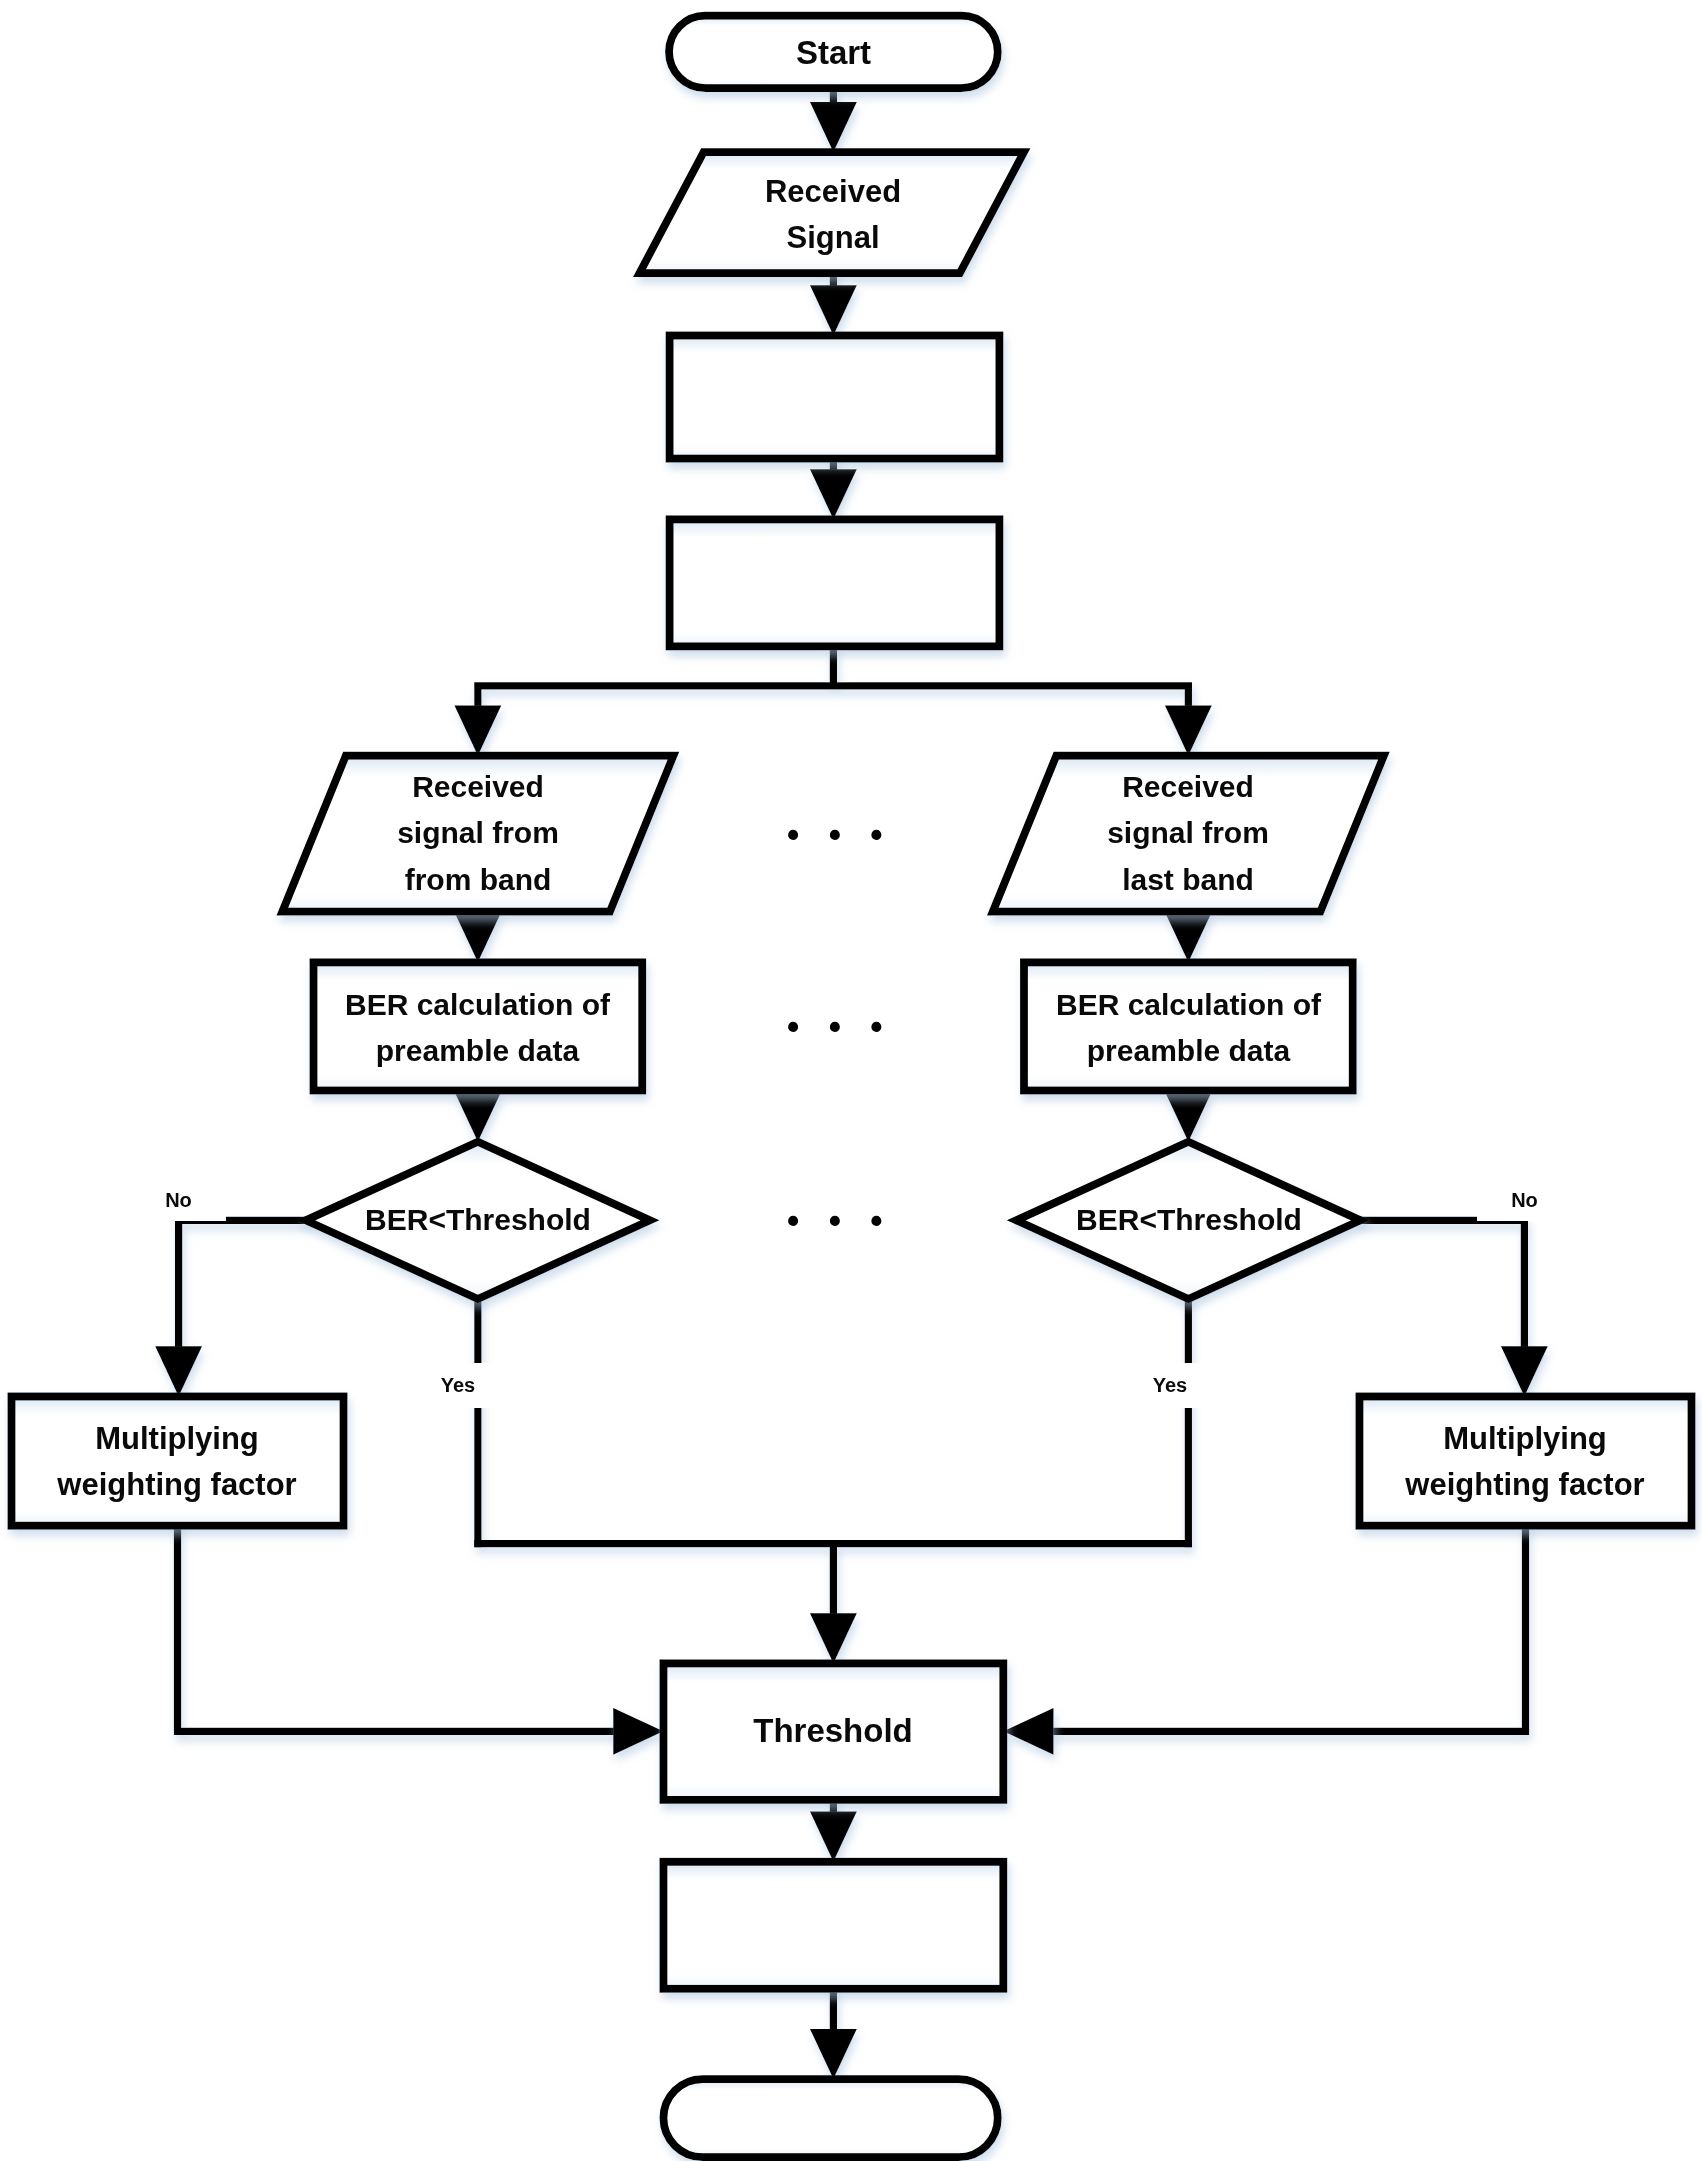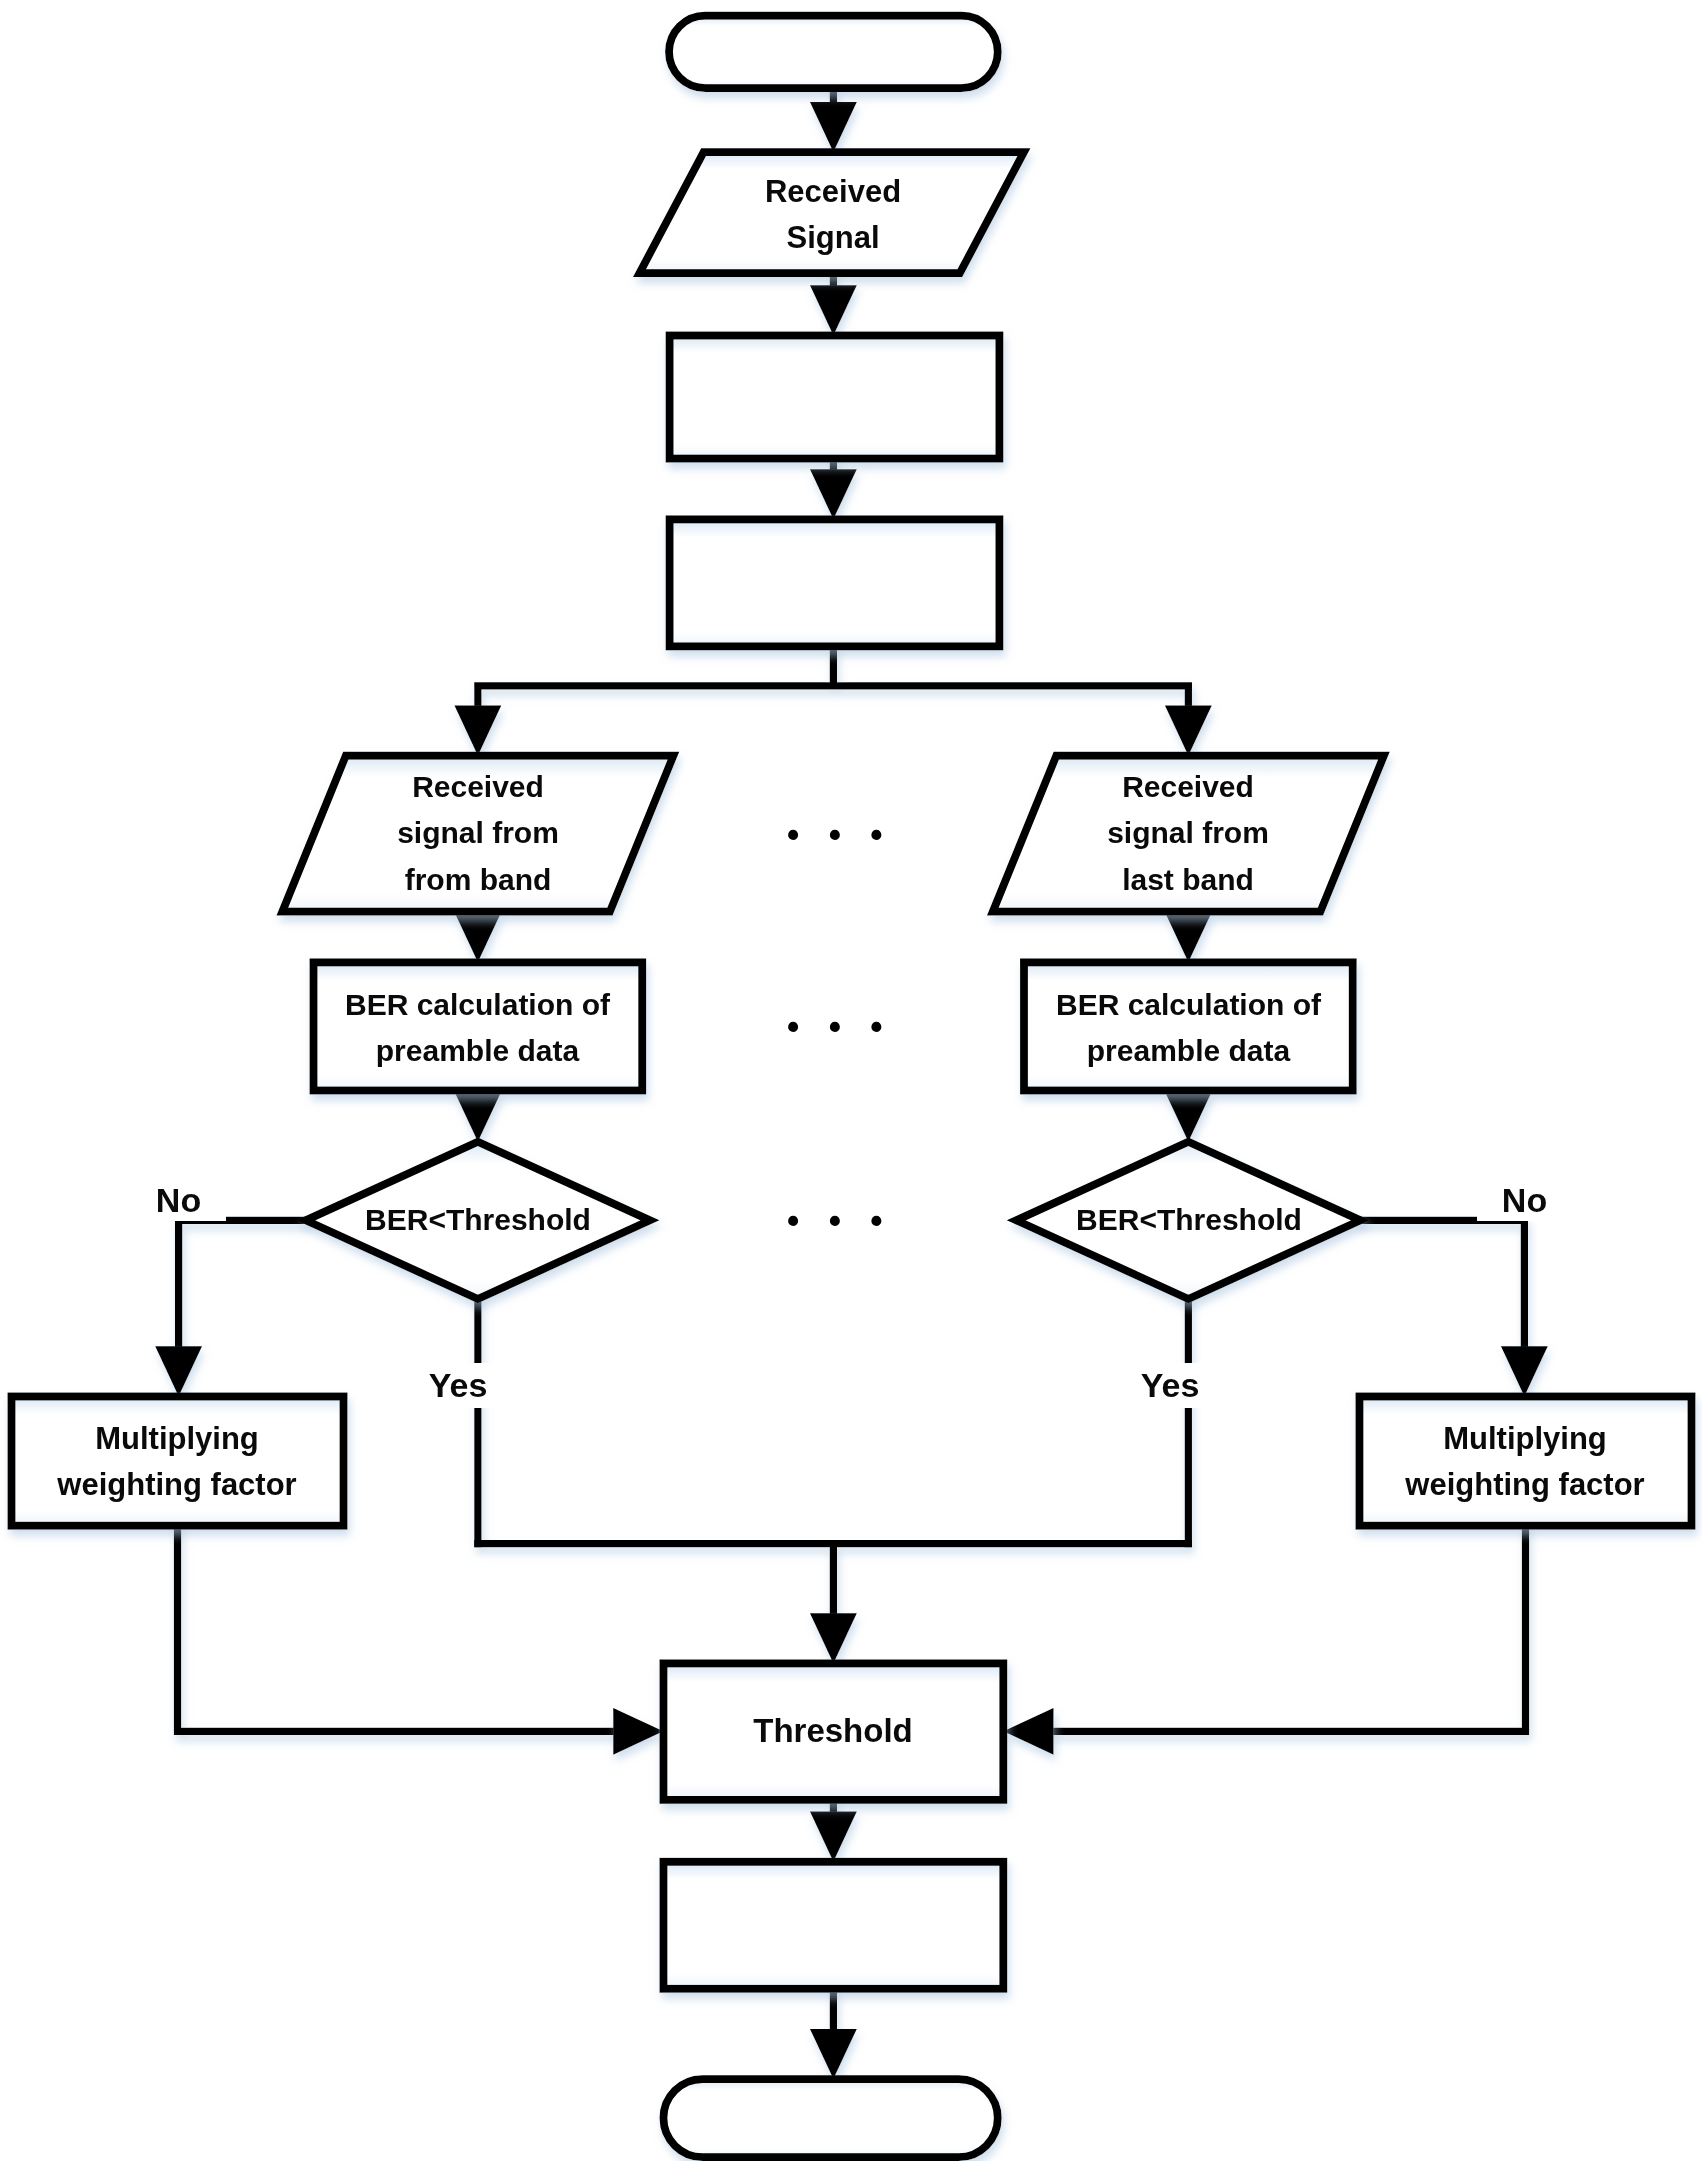--- a/index.html
+++ b/index.html
@@ -18,21 +18,21 @@
     text-align:center;
     font-weight:700;color:#0a0a0a;
     font-size:31px;line-height:1.5;
     white-space:nowrap;
   }
   .lbl.big{font-size:33px;}
   .lbl.mid{font-size:30px;line-height:1.55;}
   .edge-lbl{
     position:absolute;
     display:flex;align-items:center;justify-content:center;
-    font-weight:700;color:#0a0a0a;font-size:34px;
+    font-weight:700;color:#0a0a0a;font-size:20px;
     background:#ffffff;
   }
   .dots{
     position:absolute;
     display:flex;align-items:center;justify-content:center;
     font-weight:700;color:#000000;font-size:35px;
     letter-spacing:3.3px;white-space:pre;
   }
 </style>
 </head>
@@ -101,20 +101,23 @@
       <polygon points="857,2049 1166,2190 857,2331 548,2190"></polygon>
       <polygon points="2132,2049 2441,2190 2132,2331 1823,2190"></polygon>
       <rect x="20" y="2506" width="596" height="232"></rect>
       <rect x="2439" y="2506" width="596" height="232"></rect>
       <rect x="1190" y="2985" width="610" height="245"></rect>
       <rect x="1190" y="3341" width="610" height="228"></rect>
       <rect x="1190" y="3731" width="600" height="140" rx="70" ry="70"></rect>
     </g>
   </svg>
 
+  <div class="lbl big" style="left:672px;top:19.5px;width:323px;height:67px;">
+    <span>Start</span>
+  </div>
 
   <div class="lbl" style="left:663px;top:163px;width:340px;height:104px;">
     <span>Received</span>
     <span>Signal</span>
   </div>
 
 
 
   <div class="lbl mid" style="left:304px;top:762px;width:348px;height:143px;">
     <span>Received</span>

